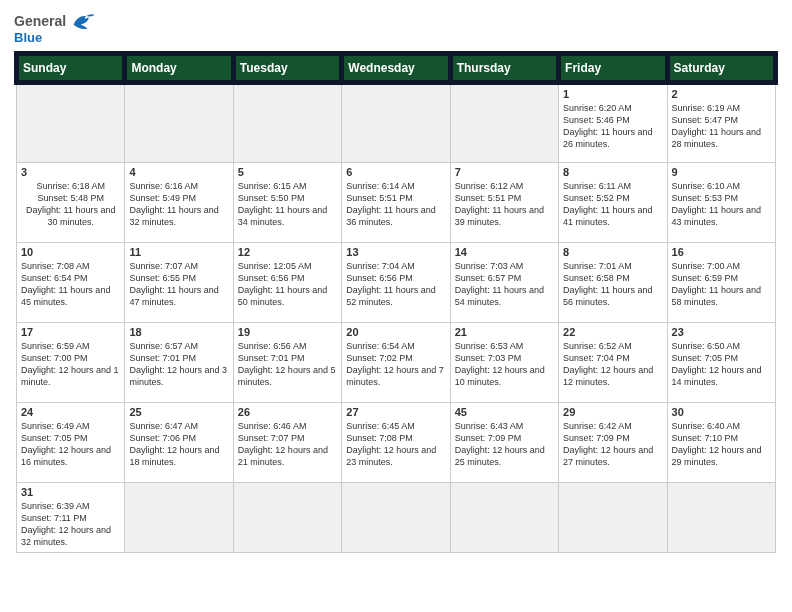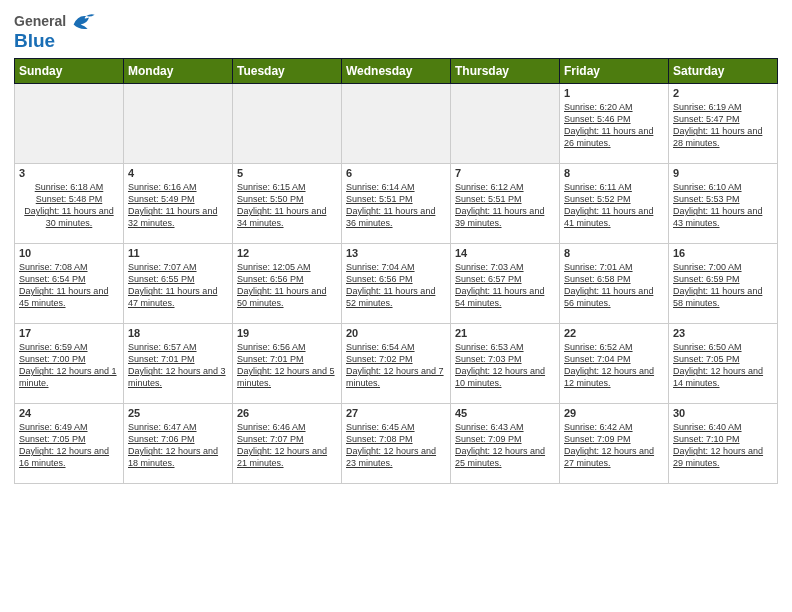--- a/index.html
+++ b/index.html
@@ -45,27 +45,27 @@
       font-size: 14px;
       color: #333;
       margin-top: 2px;
     }
     table {
       width: 100%;
       border-collapse: collapse;
       table-layout: fixed;
     }
     thead tr th {
-      background-color: #4d7c0f;
+      background-color: #14532d;
       color: #fff;
       font-size: 12px;
       font-weight: bold;
       padding: 5px 4px;
       text-align: left;
-      border: 1px solid #0f172a;
+      border: 5px solid #0f172a;
     }
     tbody tr td {
       border: 1px solid #ccc;
       vertical-align: top;
       padding: 3px 4px;
       font-size: 9.5px;
       color: #333;
       background: #fff;
       height: 80px;
     }
@@ -75,39 +75,38 @@
     .day-num {
       font-size: 11px;
       font-weight: bold;
       display: block;
       margin-bottom: 2px;
     }
     .day-info {
       font-size: 9px;
       line-height: 1.35;
       color: #333;
-      text-decoration: underline;
     }
     .last-row td {
       height: 60px;
     }
   </style>
 </head>
 <body>
 
 <div class="header-section">
   <div class="logo-area">
     <div class="logo-line">
       <span style="font-size:14px;font-weight:bold;color:#555;">General</span>
       <svg class="logo-bird" viewBox="0 0 40 30">
         <path d="M8,20 Q14,6 26,8 Q20,14 30,10 Q28,18 18,20 Q24,22 28,26 Q16,28 8,20Z" fill="#1a6eb5"></path>
         <path d="M26,8 Q32,4 38,6 Q32,10 26,8Z" fill="#1a6eb5"></path>
       </svg>
     </div>
-    <div style="font-size:19px;font-weight:bold;color:#1a6eb5;margin-top:-2px;">Blue</div>
+    <div style="font-size:13px;font-weight:bold;color:#1a6eb5;margin-top:-2px;">Blue</div>
   </div>
   <div class="title-area">
     <div class="cal-title"></div>
     <div class="cal-subtitle"></div>
   </div>
 </div>
 
 <table>
   <thead>
     <tr>
@@ -309,14 +308,28 @@
 Sunset: 7:09 PM
 Daylight: 12 hours and 27 minutes.</div>
         </td>
         <td>
           <span class="day-num">30</span>
           <div class="day-info" style="white-space: pre-line;">Sunrise: 6:40 AM
 Sunset: 7:10 PM
 Daylight: 12 hours and 29 minutes.</div>
         </td>
       </tr>
+      <tr class="last-row">
+        <td>
+          <span class="day-num">31</span>
+          <div class="day-info" style="white-space: pre-line;">Sunrise: 6:39 AM
+Sunset: 7:11 PM
+Daylight: 12 hours and 32 minutes.</div>
+        </td>
+        <td class="empty-cell"></td>
+        <td class="empty-cell"></td>
+        <td class="empty-cell"></td>
+        <td class="empty-cell"></td>
+        <td class="empty-cell"></td>
+        <td class="empty-cell"></td>
+      </tr>
     </tbody>
 </table>
 
 </body></html>

